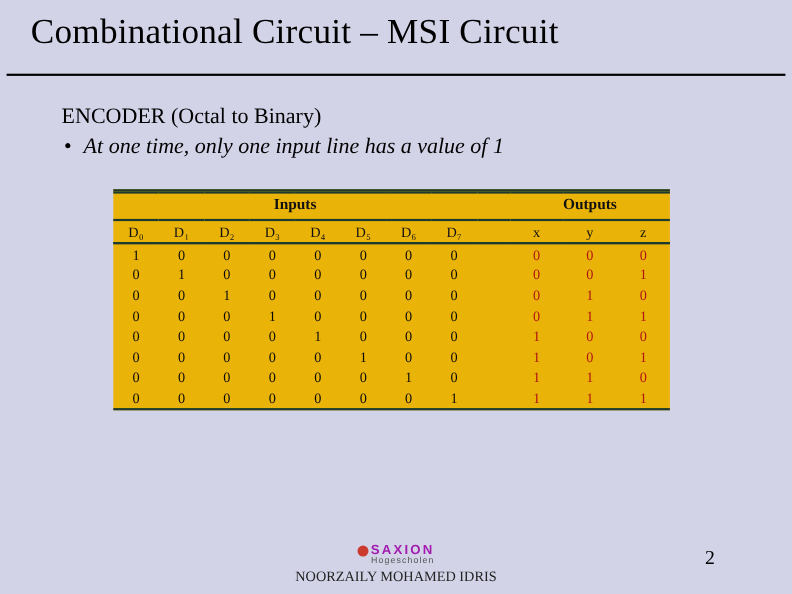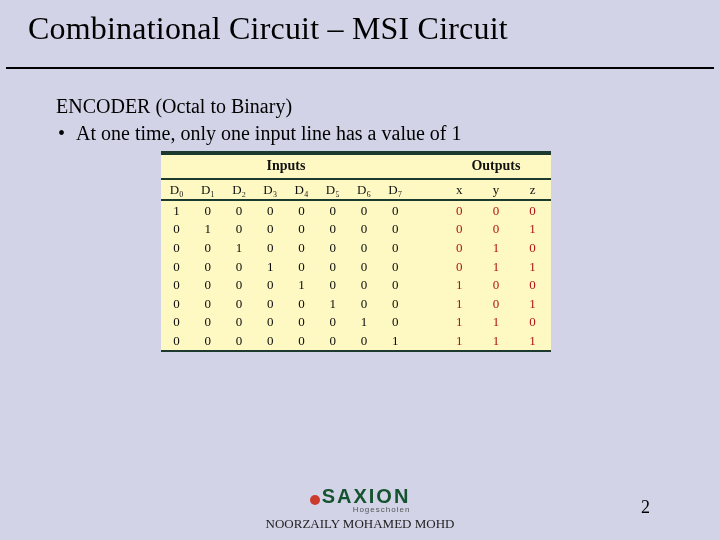--- a/index.html
+++ b/index.html
@@ -24,31 +24,32 @@
     font-size: 20px;
     line-height: 1.35;
   }
   .bullets {
     margin-left: 0;
   }
   .bullets li {
     list-style: none;
     padding-left: 20px;
     position: relative;
+    font-style: italic;
   }
   .bullets li::before {
     content: "•";
     position: absolute;
     left: 2px;
     top: 0;
   }
   .table-wrap {
-    margin: 4px auto 0 auto;
-    width: 390px;
-    background: #fef9c3;
+    margin: 25px auto 0 auto;
+    width: 506px;
+    background: #eab308;
     border-top: 2px solid #1d3a2e;
     border-bottom: 2px solid #1d3a2e;
     font-family: "Times New Roman", serif;
   }
   .table-wrap table {
     width: 100%;
     border-collapse: collapse;
   }
   .group-header td {
     border-bottom: 2px solid #1d3a2e;
@@ -85,22 +86,22 @@
     color: #222;
   }
   .logo-box {
     display: inline-block;
     position: relative;
     margin-bottom: -2px;
   }
   .logo-text {
     font-family: Arial, sans-serif;
     font-weight: bold;
-    color: #14532d;
-    font-size: 20px;
+    color: #a21caf;
+    font-size: 12px;
     letter-spacing: 2px;
   }
   .logo-sub {
     font-family: Arial, sans-serif;
     font-size: 8px;
     color: #555;
     letter-spacing: 1px;
     margin-top: -3px;
     text-align: right;
   }
@@ -272,16 +273,16 @@
         </tbody>
     </table>
   </div>
 </div>
 
 <div class="footer">
   <div class="logo-box">
     <div><span class="logo-circle"></span><span class="logo-text">SAXION</span></div>
     <div class="logo-sub">Hogescholen</div>
   </div>
-  <div>NOORZAILY MOHAMED MOHD</div>
+  <div>NOORZAILY MOHAMED IDRIS</div>
 </div>
 
 <div class="page-num">2</div>
 
 </body></html>

